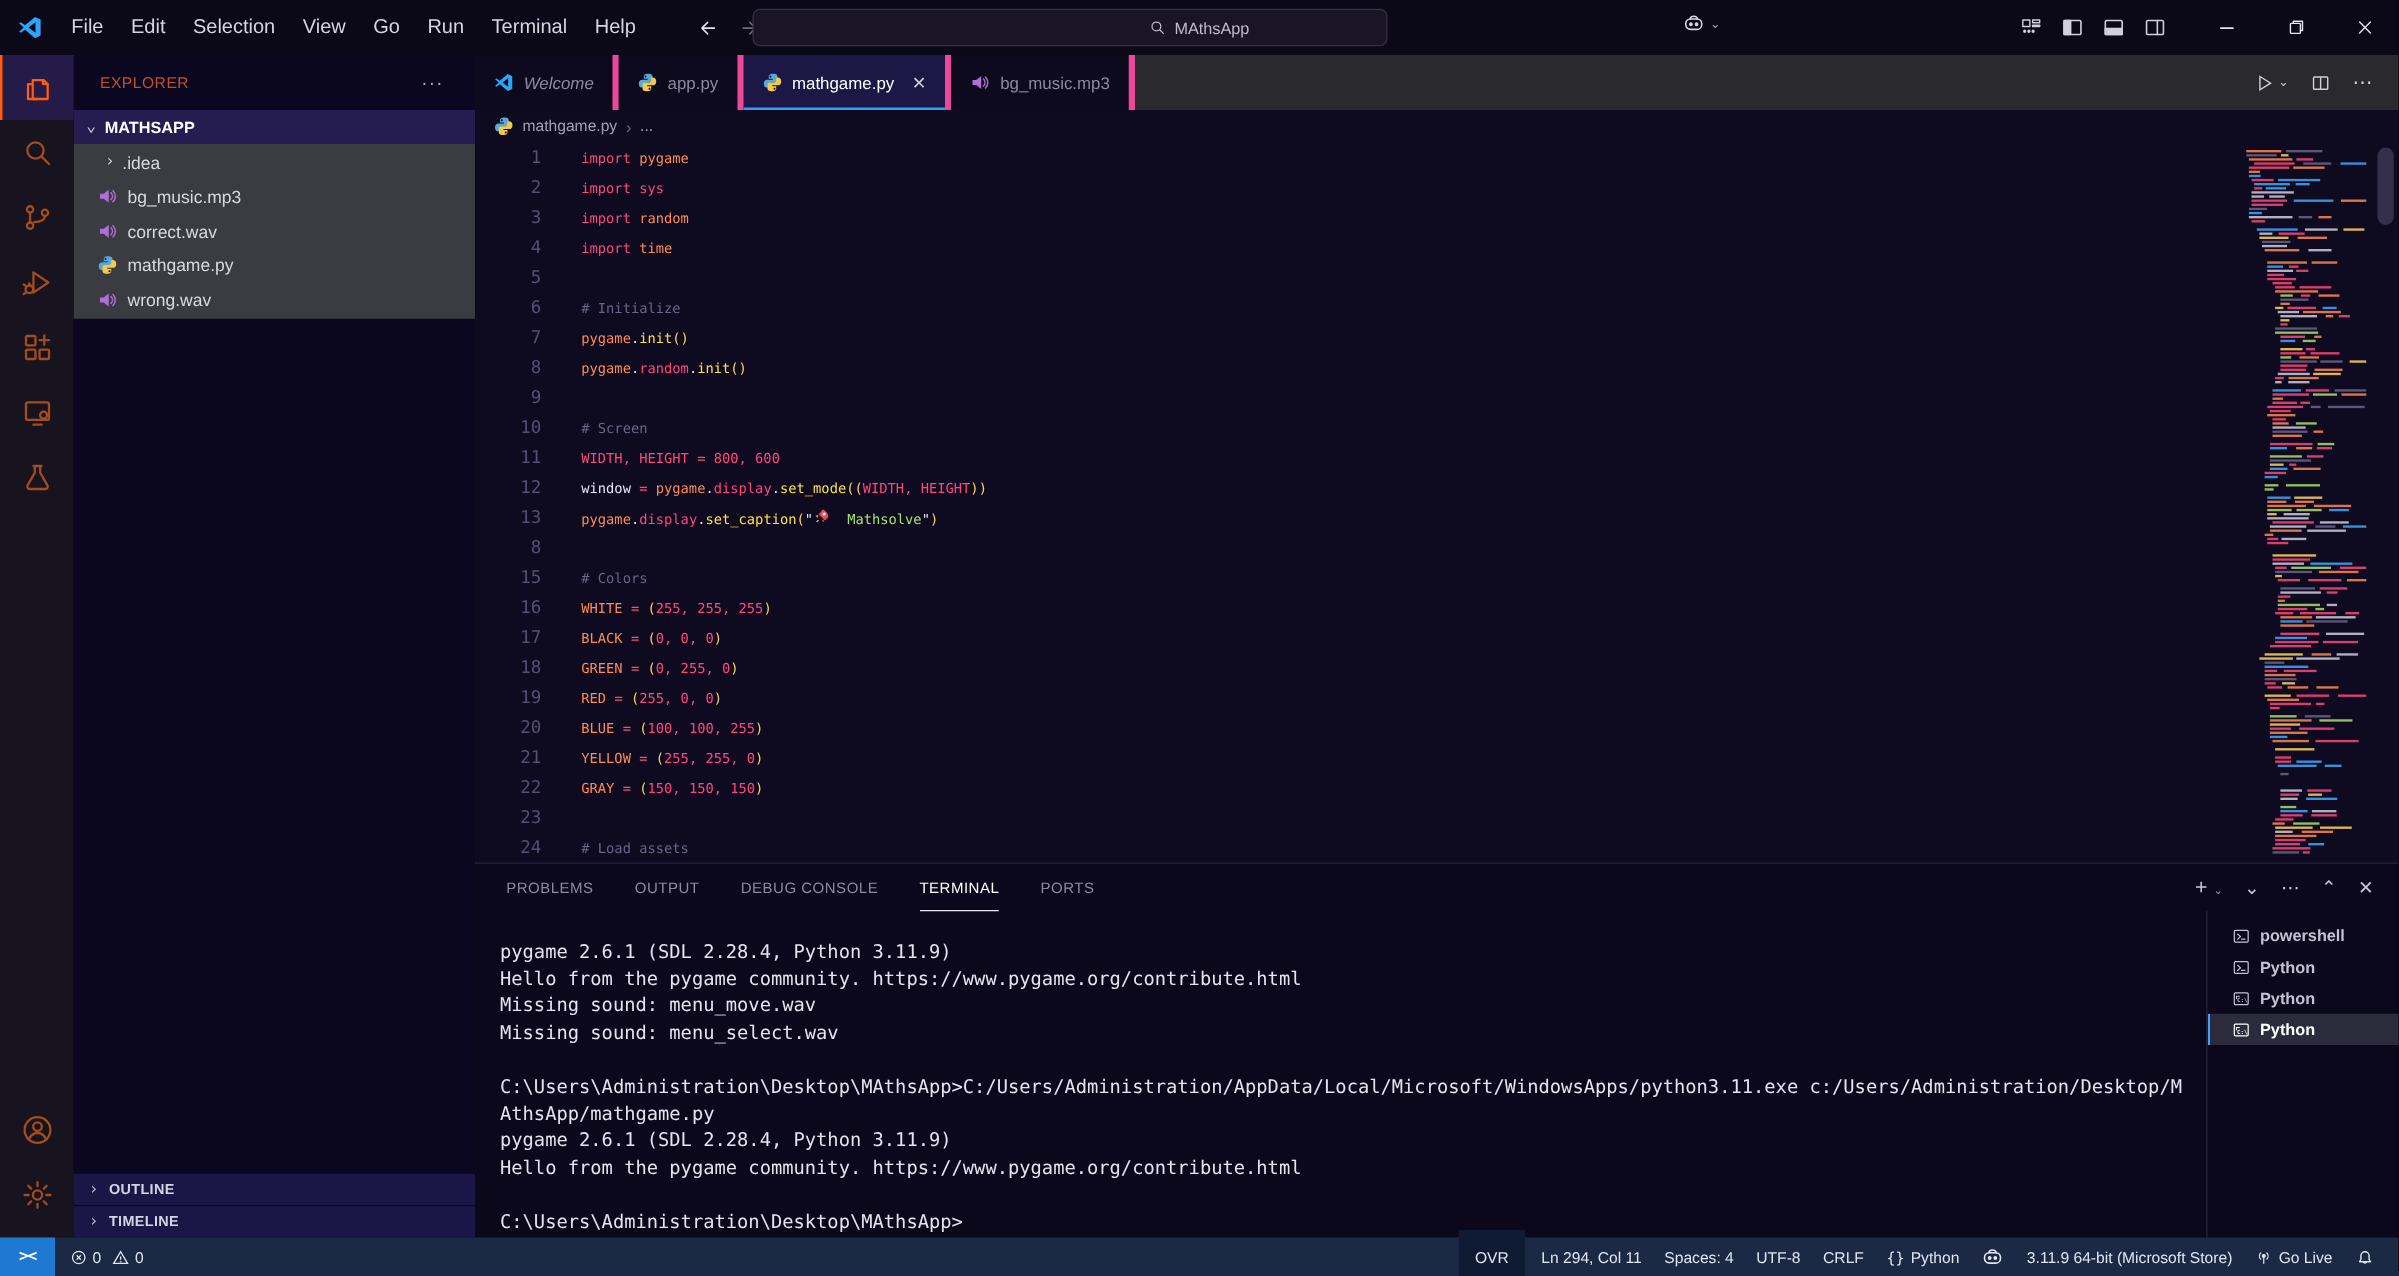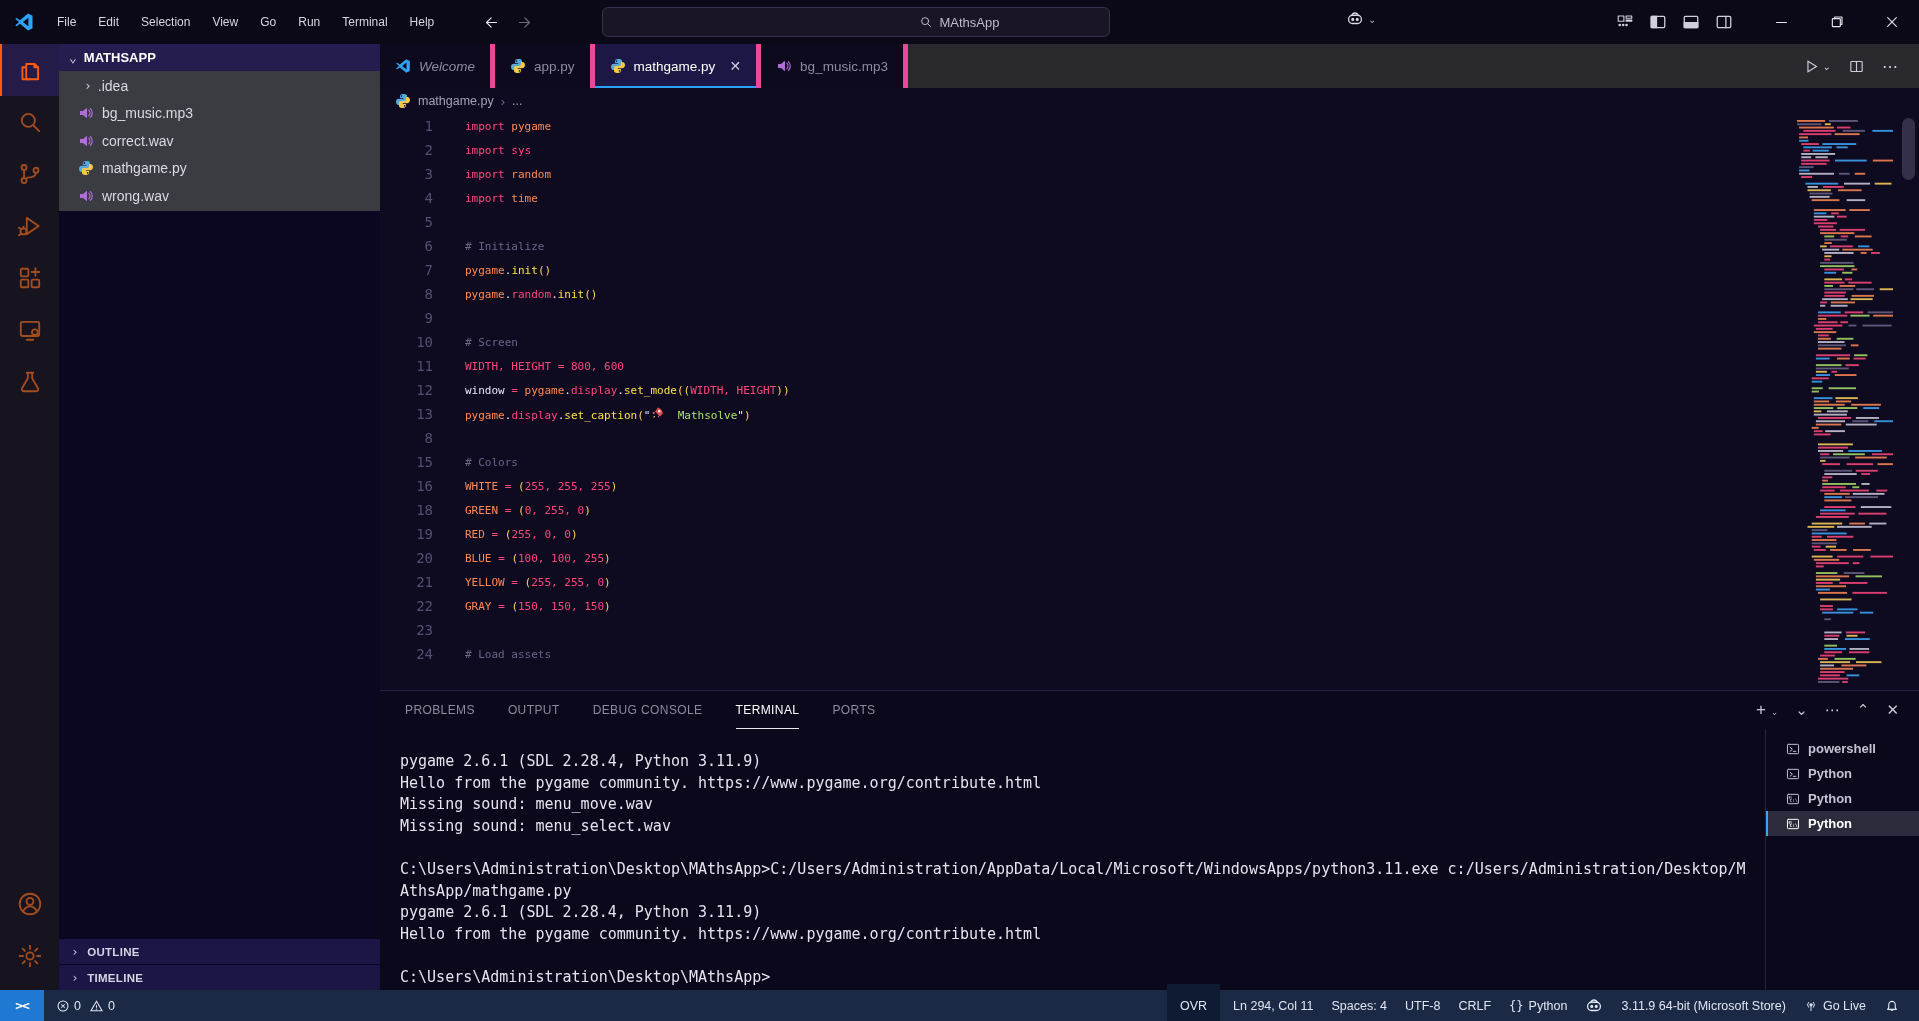--- a/index.html
+++ b/index.html
@@ -5,21 +5,21 @@
   html,body{margin:0;padding:0;background:#000;}
   #app{position:relative;width:1919px;height:1021px;background:#0e0a20;overflow:hidden;
        font-family:"Liberation Sans",sans-serif;-webkit-font-smoothing:antialiased;}
   svg{display:block}
 
   
   .titlebar{position:absolute;top:0;left:0;width:100%;height:44px;background:#0b0818;
             display:flex;align-items:center;z-index:5;}
   .tb-logo{margin:0 12px 0 14px;}
   .tb-menus{display:flex;align-items:center;}
-  .tb-menu{color:#d8d5de;font-size:12px;padding:6px 11px;border-radius:5px;cursor:default;}
+  .tb-menu{color:#d8d5de;font-size:16px;padding:6px 11px;border-radius:5px;cursor:default;}
   .tb-nav{display:flex;align-items:center;gap:16px;margin-left:38px;}
   .tb-search{position:absolute;left:602px;top:7px;width:506px;height:28px;background:#191527;
              border:1px solid #35314a;border-radius:6px;display:flex;align-items:center;
              justify-content:center;color:#bdbac9;font-size:13px;gap:7px;}
   .tb-search-inner{display:flex;align-items:center;gap:7px;transform:translateX(103px);}
   .tb-copilot{position:absolute;left:1346px;top:10px;display:flex;align-items:center;gap:4px;color:#d8d5de;}
   .tb-layouts{position:absolute;left:1616px;top:13px;display:flex;gap:15px;color:#d2cfdd;}
   .tb-wincontrols{position:absolute;right:0;top:0;height:44px;display:flex;}
   .tb-winbtn{width:55px;height:44px;display:flex;align-items:center;justify-content:center;color:#e6e3ee;}
 
@@ -284,20 +284,24 @@
               <svg width="26" height="26" viewBox="0 0 24 24" fill="none" stroke="currentColor" stroke-width="1.7" stroke-linecap="round" stroke-linejoin="round">
                 <circle cx="12" cy="12" r="3.4"></circle>
                 <path d="M12 2.5v3M12 18.5v3M2.5 12h3M18.5 12h3M5.2 5.2l2.1 2.1M16.7 16.7l2.1 2.1M18.8 5.2l-2.1 2.1M7.3 16.7l-2.1 2.1"></path>
               </svg>
             </span>
           </div>
         </div>
     </div>
 
     <div class="sidebar">
+      <div class="sb-header">
+        <span>EXPLORER</span>
+        <span class="dots">···</span>
+      </div>
       <div class="sb-section">
         <span style="font-family:'DejaVu Sans Mono',monospace;font-weight:400;color:#cfcdd6;">⌄</span>
         <span>MATHSAPP</span>
       </div>
       <div class="sb-files" id="sb-files">
           <div class="file-row">
             <span class="chev">›</span>
             <span>.idea</span>
           </div>
           <div class="file-row">
@@ -487,20 +491,24 @@
               <span class="ln">8</span>
               <span class="lc"></span>
             </div>
             <div class="code-line">
               <span class="ln">15</span>
               <span class="lc"><span class="tk-c"># Colors</span></span>
             </div>
             <div class="code-line">
               <span class="ln">16</span>
               <span class="lc"><span class="tk-m">WHITE </span><span class="tk-k">= </span><span class="tk-y">(</span><span class="tk-k">255, 255, 255</span><span class="tk-y">)</span></span>
+            </div>
+            <div class="code-line">
+              <span class="ln">17</span>
+              <span class="lc"><span class="tk-m">BLACK </span><span class="tk-k">= </span><span class="tk-y">(</span><span class="tk-k">0, 0, 0</span><span class="tk-y">)</span></span>
             </div>
             <div class="code-line">
               <span class="ln">18</span>
               <span class="lc"><span class="tk-m">GREEN </span><span class="tk-k">= </span><span class="tk-y">(</span><span class="tk-k">0, 255, 0</span><span class="tk-y">)</span></span>
             </div>
             <div class="code-line">
               <span class="ln">19</span>
               <span class="lc"><span class="tk-m">RED </span><span class="tk-k">= </span><span class="tk-y">(</span><span class="tk-k">255, 0, 0</span><span class="tk-y">)</span></span>
             </div>
             <div class="code-line">

